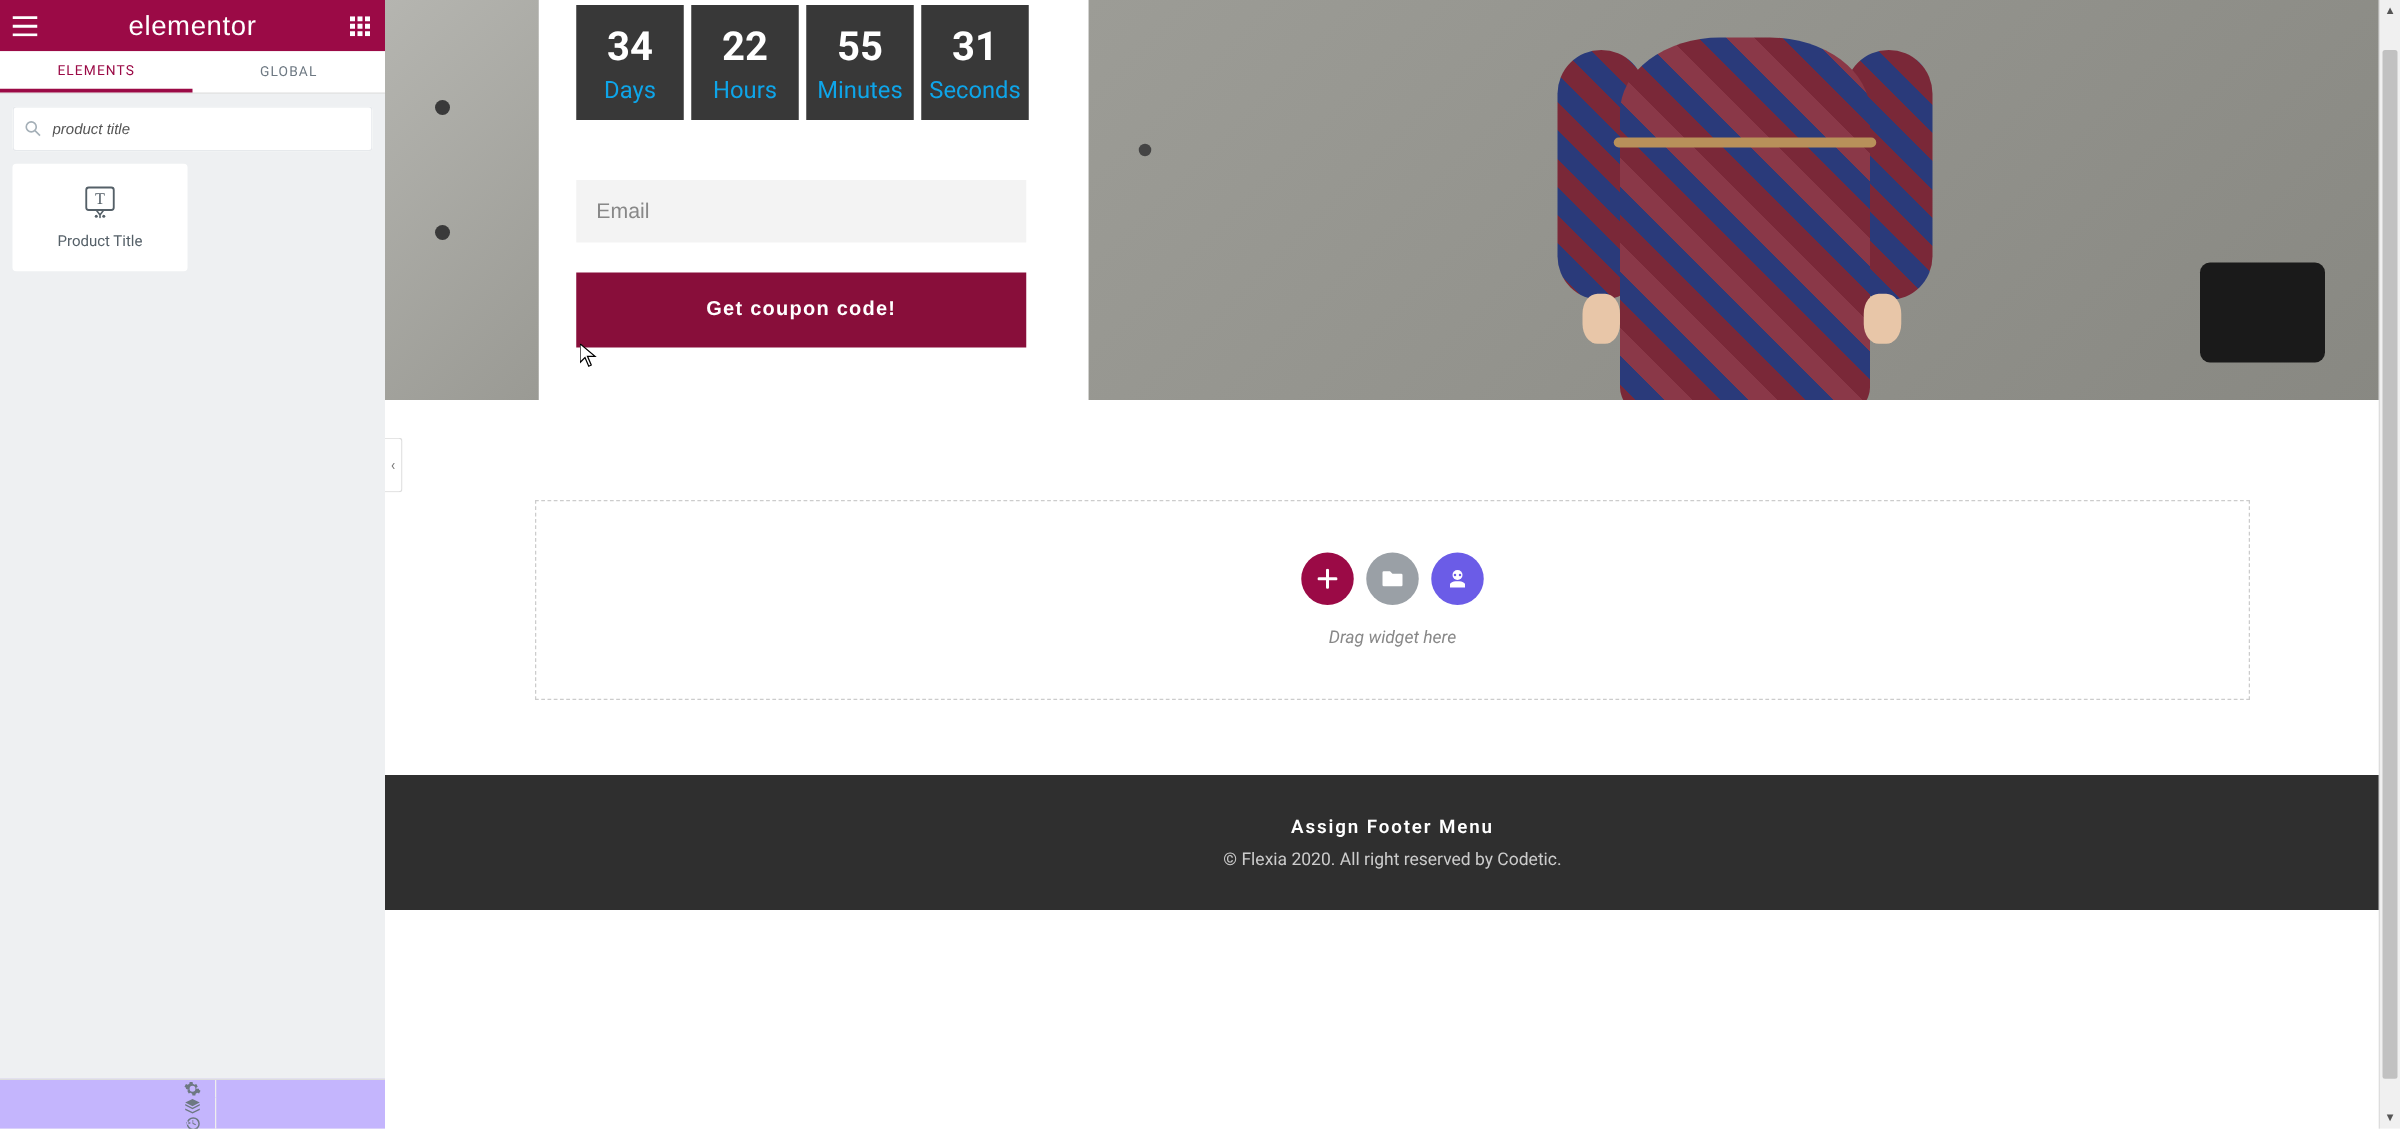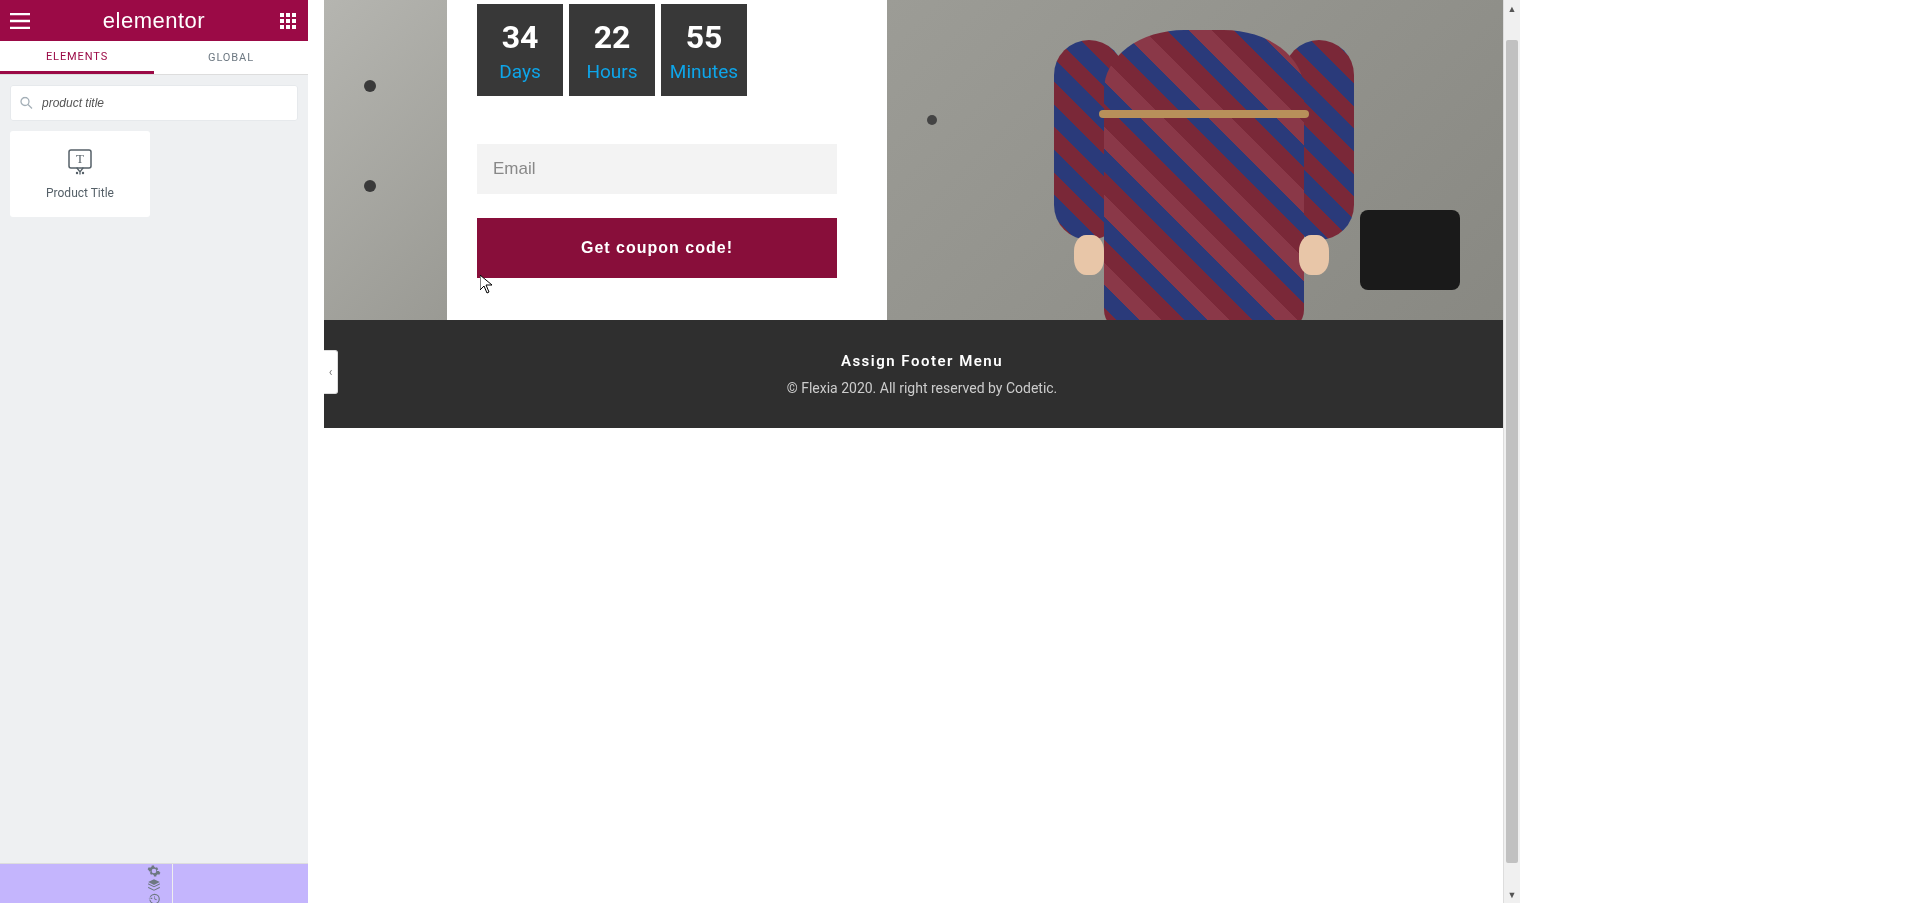--- a/index.html
+++ b/index.html
@@ -1,18 +1,18 @@
 <!DOCTYPE html>
 <html><head>
 <meta charset="utf-8">
 <style>
 * { margin: 0; padding: 0; box-sizing: border-box; }
 body { font-family: -apple-system, BlinkMacSystemFont, "Segoe UI", Roboto, Arial, sans-serif; overflow: hidden; }
 
-.app { display: flex; height: 903px; width: 1520px; position: relative; gap: 16px; }
+.app { display: flex; height: 903px; width: 1920px; position: relative; }
 
 
 .panel { width: 308px; background: #eef0f2; display: flex; flex-direction: column; }
 
 .panel-header { height: 41px; background: #9b0a46; display: flex; align-items: center; justify-content: space-between; padding: 0 8px; }
 .panel-header .hamburger { width: 24px; height: 24px; display:flex; align-items:center; justify-content:center; cursor:pointer;}
 .panel-header .logo { color:#fff; font-size:22px; font-weight:500; letter-spacing:0.5px; font-family: Arial, sans-serif;}
 .panel-header .apps { width: 24px; height:24px; display:flex; align-items:center; justify-content:center; cursor:pointer;}
 
 .panel-tabs { display:flex; height: 34px; background:#fff; border-bottom:1px solid #ddd;}
@@ -206,20 +206,24 @@
               <div class="cd-lbl">Days</div>
             </div>
             <div class="cd-box">
               <div class="cd-num">22</div>
               <div class="cd-lbl">Hours</div>
             </div>
             <div class="cd-box">
               <div class="cd-num">55</div>
               <div class="cd-lbl">Minutes</div>
             </div>
+            <div class="cd-box">
+              <div class="cd-num">31</div>
+              <div class="cd-lbl">Seconds</div>
+            </div>
           </div>
           <div class="hero-form">
             <input class="email-in" type="email" placeholder="Email" style="">
             <button class="coupon-btn">Get coupon code!</button>
           </div>
         </div>
       </div>
       <div class="hero-right">
         <div class="wall-bolt b1"></div>
         <div class="model">
@@ -227,20 +231,45 @@
           <div class="sleeve r"></div>
           <div class="dress-body"></div>
           <div class="belt"></div>
           <div class="hand l"></div>
           <div class="hand r"></div>
         </div>
         <div class="bag"></div>
       </div>
     </section>
 
+    <div class="drop-section">
+      <div class="drop-zone">
+        <div class="drop-buttons">
+          <button class="round-btn add">
+            <svg width="16" height="16" viewBox="0 0 16 16">
+                <path d="M8 1v14M1 8h14" stroke="#fff" stroke-width="2.4" stroke-linecap="round"></path>
+              </svg>
+          </button>
+          <button class="round-btn folder">
+            <svg width="18" height="14" viewBox="0 0 18 14">
+                <path d="M1 2a1 1 0 011-1h5l2 2h7a1 1 0 011 1v8a1 1 0 01-1 1H2a1 1 0 01-1-1V2z" fill="#fff"></path>
+              </svg>
+          </button>
+          <button class="round-btn ai">
+            <svg width="20" height="18" viewBox="0 0 20 18">
+                <circle cx="10" cy="6" r="4" fill="#fff"></circle>
+                <path d="M4 13c2-2 4-2 6-2s4 0 6 2v3H4v-3z" fill="#fff"></path>
+                <circle cx="8" cy="6" r="1" fill="#6b5ce7"></circle>
+                <circle cx="12" cy="6" r="1" fill="#6b5ce7"></circle>
+              </svg>
+          </button>
+        </div>
+        <div class="drop-hint">Drag widget here</div>
+      </div>
+    </div>
 
     <footer class="site-footer">
       <div class="footer-menu">Assign Footer Menu</div>
       <div class="footer-copy">© Flexia 2020. All right reserved by Codetic.</div>
     </footer>
 
     <svg class="cursor-arrow" width="14" height="20" viewBox="0 0 14 20">
       <path d="M0 0l0 15 4-4 3 7 2-1-3-7 6 0z" fill="#fff" stroke="#000" stroke-width="1"></path>
     </svg>
 

